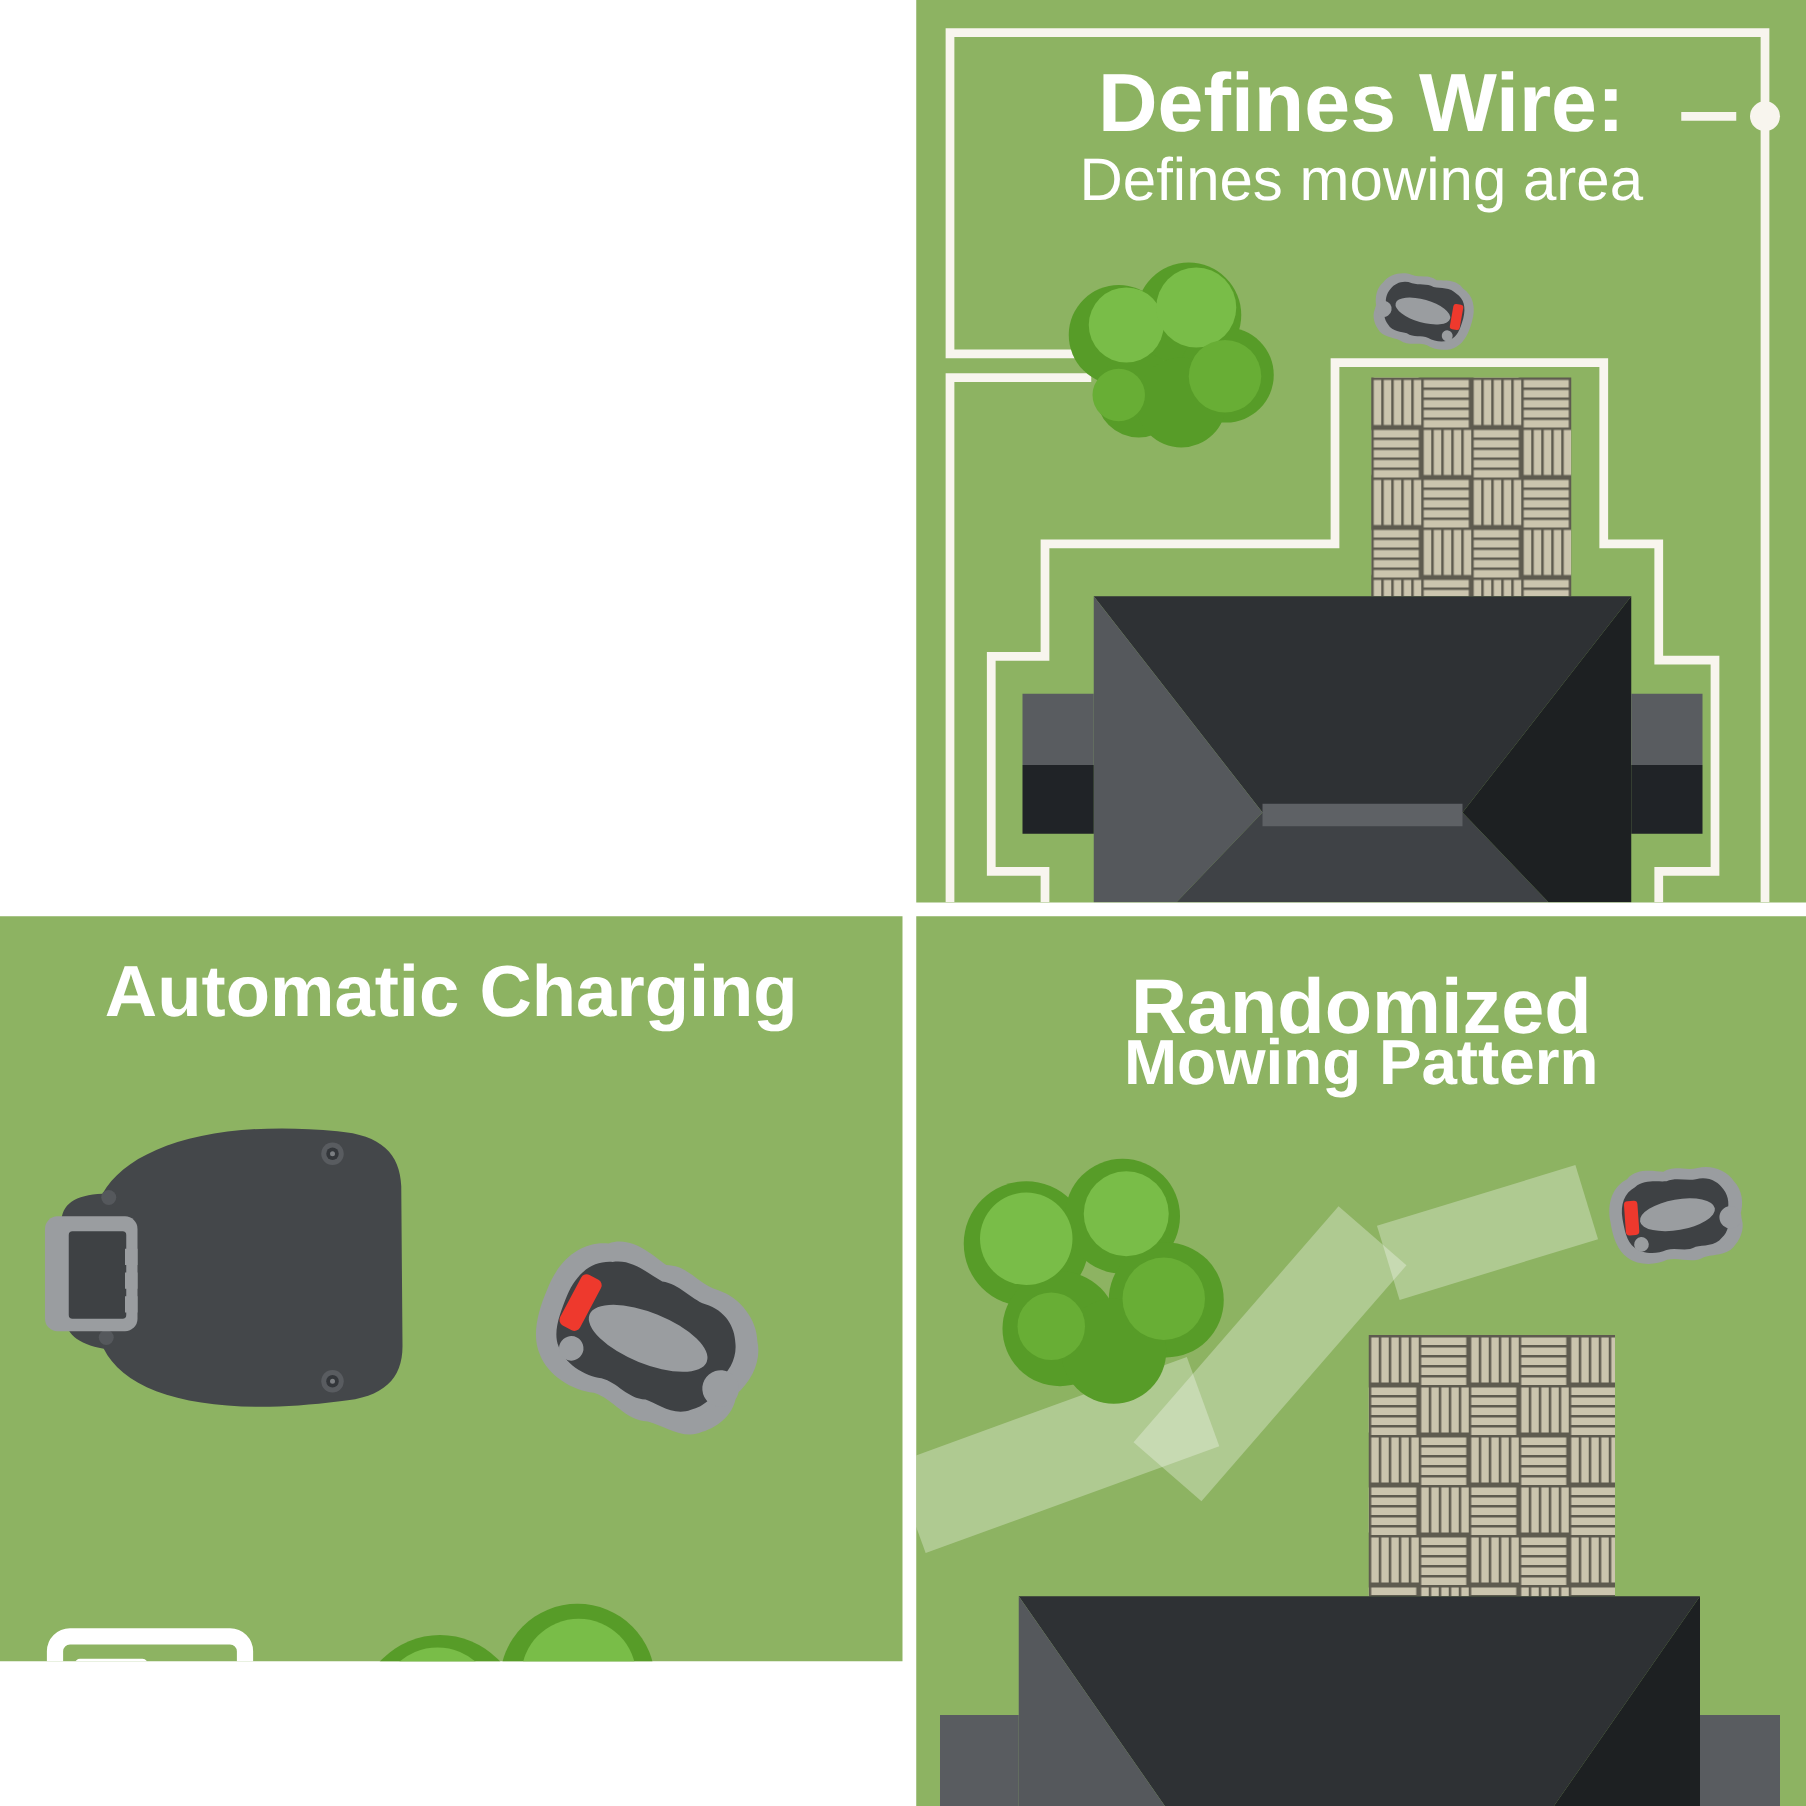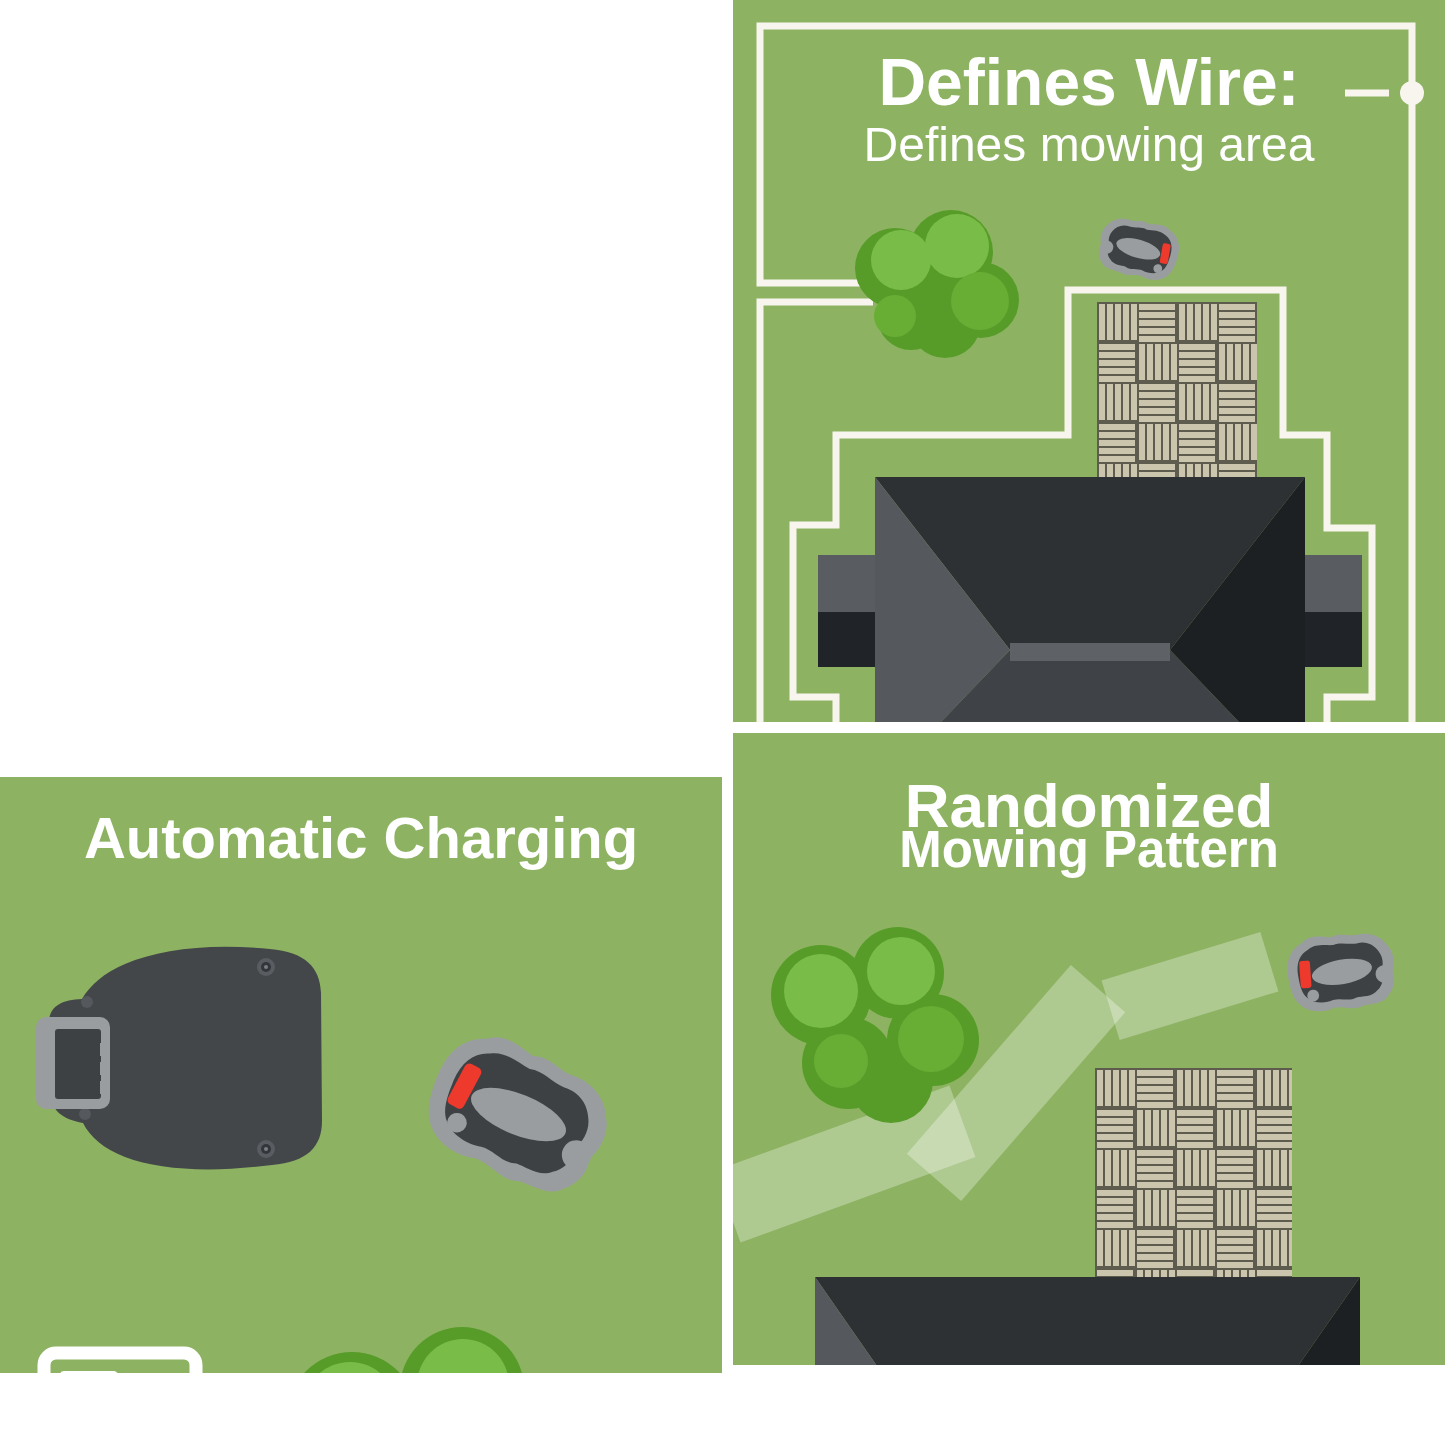--- a/index.html
+++ b/index.html
@@ -14,24 +14,24 @@
     font-weight:700;line-height:1.06;white-space:nowrap;}
   
   #panel-intro{left:0;top:0;width:722px;height:722px;background:#ffffff;}
   .intro-title{position:absolute;left:0;top:210px;width:100%;text-align:center;
     color:var(--text-dark);font-weight:700;font-size:102px;line-height:116px;}
   
   #panel-boundary{left:733px;top:0;width:712px;height:722px;}
   .bw-heading{top:48px;font-size:66px;}
   .bw-subheading{top:120px;font-size:48px;font-weight:400;}
   
-  #panel-charging{left:0;top:733px;width:722px;height:596px;margin-top:44px;}
+  #panel-charging{left:0;top:733px;width:722px;height:596px;}
   .chg-heading{top:30px;font-size:58px;}
   
-  #panel-random{left:733px;top:733px;width:712px;height:632px;}
+  #panel-random{left:733px;top:733px;width:712px;height:712px;}
   .rnd-line1{top:40px;font-size:62px;}
   .rnd-line2{top:90px;font-size:51px;text-align:center;}
 </style>
 </head>
 <body>
 
 <div class="canvas">
 
 
   <div class="panel green" id="panel-boundary">

